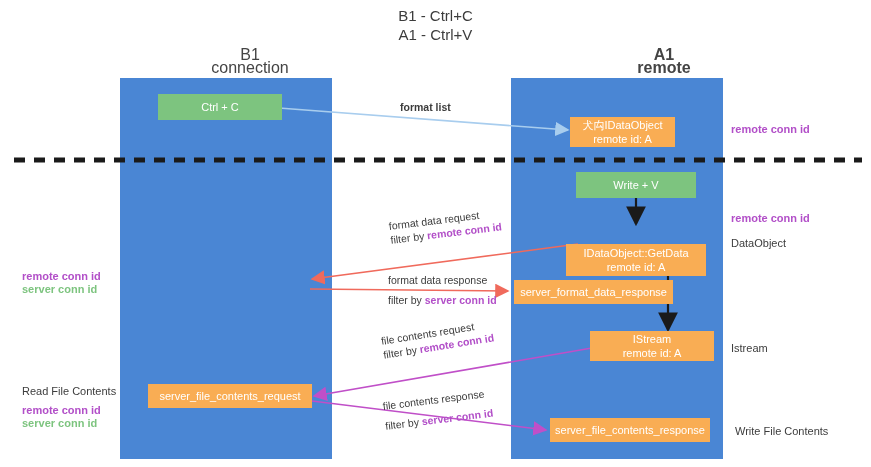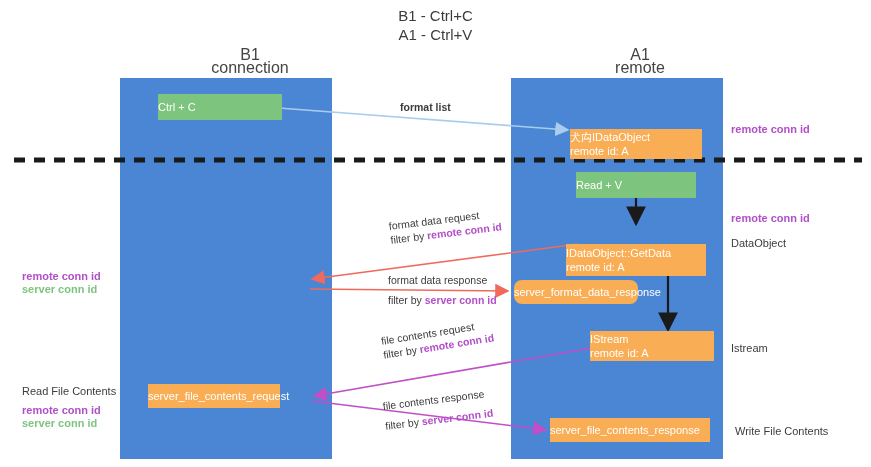--- a/index.html
+++ b/index.html
@@ -25,21 +25,21 @@
     text-align:center;font-size:16px;line-height:13px;color:#444;
   }
 
   
   .lane{background:#4a86d4;}
 
   
   .box{
     box-sizing:border-box;
     display:flex;flex-direction:column;
-    align-items:flex-start;justify-content:center;
+    align-items:center;justify-content:center;
     color:#ffffff;font-size:11px;line-height:14px;
     text-align:center;
   }
   .box.green{background:#7dc47f;}
   .box.orange{background:#f9ad54;}
 
   
   .sidelabel{font-size:11px;line-height:14px;color:#3c3c3c;}
   .purple{color:#b24fc8;font-weight:bold;}
   .green-t{color:#7dc47f;font-weight:bold;}
@@ -61,21 +61,21 @@
 
   <div class="abs title">
     <div>B1 - Ctrl+C</div>
     <div>A1 - Ctrl+V</div>
   </div>
 
   <div class="abs colhead" style="left:150px;top:48px;width:200px;">
     <div>B1</div>
     <div>connection</div>
   </div>
-  <div class="abs colhead" style="left:540px;top:48px;width:200px;">
+  <div class="abs colhead" style="left:564px;top:48px;width:200px;font-weight:bold;">
     <div>A1</div>
     <div>remote</div>
   </div>
 
   <div class="abs lane" style="left:120px;top:78px;width:212px;height:381px;"></div>
   <div class="abs lane" style="left:511px;top:78px;width:212px;height:381px;"></div>
 
   <svg class="overlay">
     <defs>
       <marker id="ah-blue" markerWidth="9" markerHeight="9" refX="8" refY="4.5" orient="auto">
@@ -108,45 +108,45 @@
 
     <line x1="312" y1="401" x2="546" y2="430" stroke="#c04fc8" stroke-width="1.6" marker-end="url(#ah-mag)"></line>
 
     <path d="M700,363 L700,380" stroke="#1a1a1a" stroke-width="2" fill="none" opacity="0"></path>
   </svg>
 
   <div class="abs box green" style="left:158px;top:94px;width:124px;height:26px;">
     <div>Ctrl + C</div>
   </div>
 
-  <div class="abs box orange" style="left:570px;top:117px;width:132px;height:30px;margin-top:12px;">
+  <div class="abs box orange" style="left:570px;top:117px;width:105px;height:30px;">
     <div>⽝⽱IDataObject</div>
     <div>remote id: A</div>
   </div>
 
   <div class="abs box green" style="left:576px;top:172px;width:120px;height:26px;">
-    <div>Read + V</div>
+    <div>Write + V</div>
   </div>
 
   <div class="abs box orange" style="left:566px;top:244px;width:140px;height:32px;">
     <div>IDataObject::GetData</div>
     <div>remote id: A</div>
   </div>
 
 
-  <div class="abs box orange" style="left:514px;top:280px;width:124px;height:24px;border-radius:8px;">
+  <div class="abs box orange" style="left:514px;top:280px;width:159px;height:24px;">
     <div>server_format_data_response</div>
   </div>
 
   <div class="abs box orange" style="left:590px;top:331px;width:124px;height:30px;">
     <div>IStream</div>
     <div>remote id: A</div>
   </div>
 
-  <div class="abs box orange" style="left:148px;top:384px;width:132px;height:24px;">
+  <div class="abs box orange" style="left:148px;top:384px;width:164px;height:24px;">
     <div>server_file_contents_request</div>
   </div>
 
   <div class="abs box orange" style="left:550px;top:418px;width:160px;height:24px;">
     <div>server_file_contents_response</div>
   </div>
 
   <div class="abs edgelabel" style="left:400px;top:100px;font-weight:bold;">
     <span>format list</span>
   </div>

